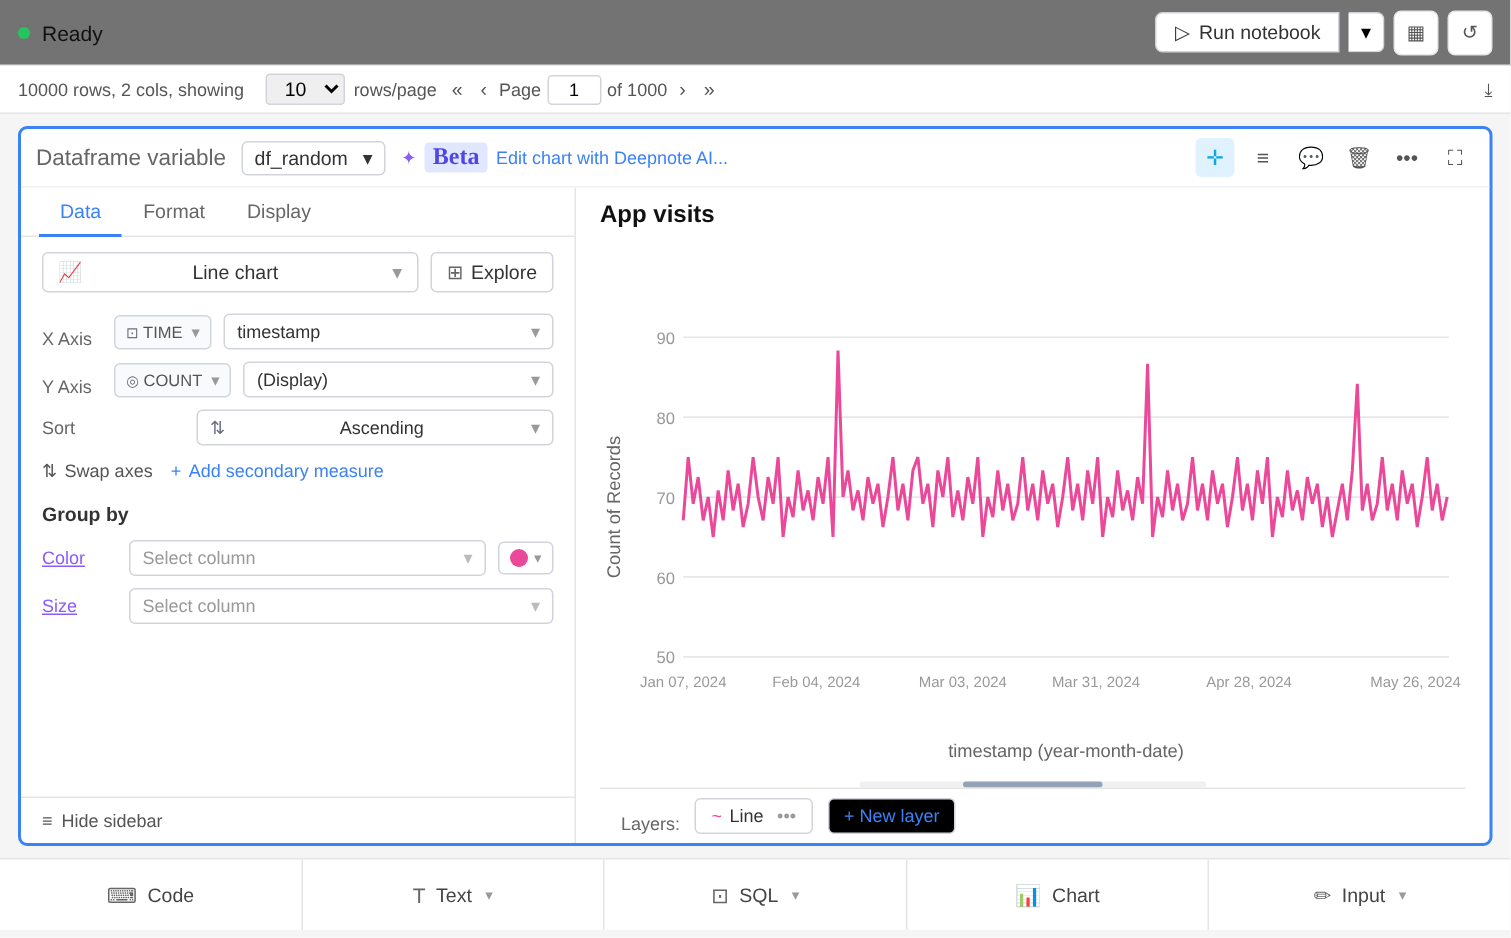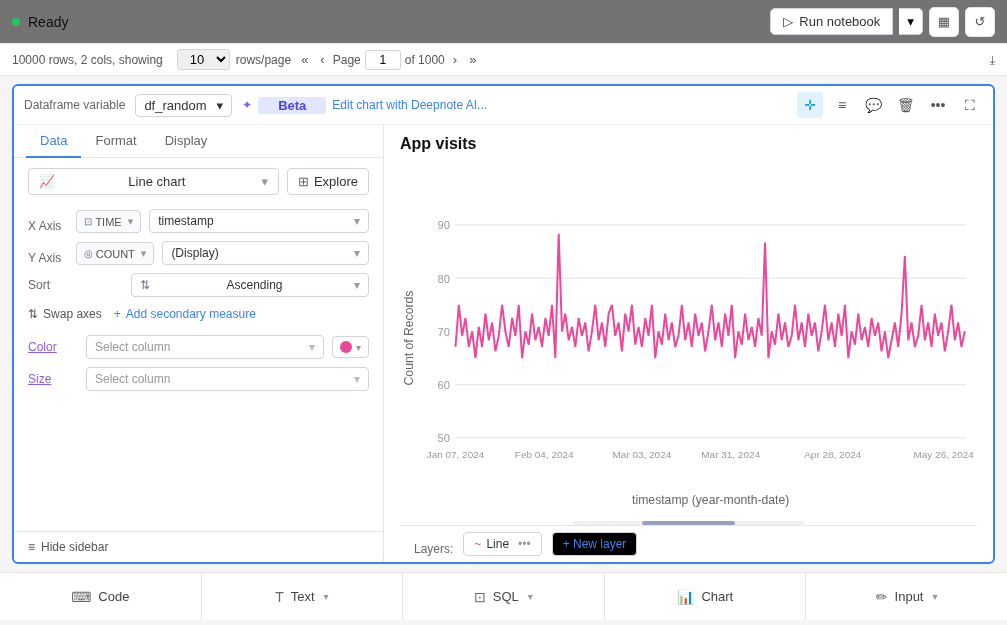--- a/index.html
+++ b/index.html
@@ -135,21 +135,21 @@
       align-items: center;
       justify-content: space-between;
       padding: 6px 10px;
       border-bottom: 1px solid #f0f0f0;
     }
     .panel-toolbar-left {
       display: flex;
       align-items: center;
       gap: 10px;
     }
-    .df-label { font-size: 12px; color: #666; }
+    .df-label { font-size: 15px; color: #666; }
     .df-select {
       display: flex;
       align-items: center;
       gap: 4px;
       border: 1px solid #d1d5db;
       border-radius: 4px;
       padding: 3px 8px;
       cursor: pointer;
       font-size: 13px;
     }
@@ -157,23 +157,24 @@
       display: flex;
       align-items: center;
       gap: 6px;
       font-size: 12px;
       color: #6b7280;
     }
     .beta-tag {
       background: #e0e7ff;
       color: #4f46e5;
       border-radius: 3px;
-      padding: 1px 20px;
-      font-size: 13px;
+      padding: 1px 5px;
+      font-size: 16px;
       font-weight: 600;
+      font-family: Liberation Serif, serif;
     }
     .ai-link { color: #3b82f6; cursor: pointer; }
     .panel-toolbar-right {
       display: flex;
       align-items: center;
       gap: 6px;
     }
     .panel-icon-btn {
       width: 26px; height: 26px;
       display: flex;
@@ -640,20 +641,21 @@
           <button class="swap-btn">
             <span>⇅</span>
             <span>Swap axes</span>
           </button>
           <button class="add-btn">
             <span>+</span>
             <span>Add secondary measure</span>
           </button>
         </div>
 
+        <div class="group-by-title">Group by</div>
 
         <div class="group-row">
           <span class="group-label">Color</span>
           <div class="group-col-select">
             <span>Select column</span>
             <span style="color:#bbb;">▾</span>
           </div>
           <div class="color-swatch">
             <div class="color-dot"></div>
             <span style="color:#999;font-size:10px;">▾</span>

